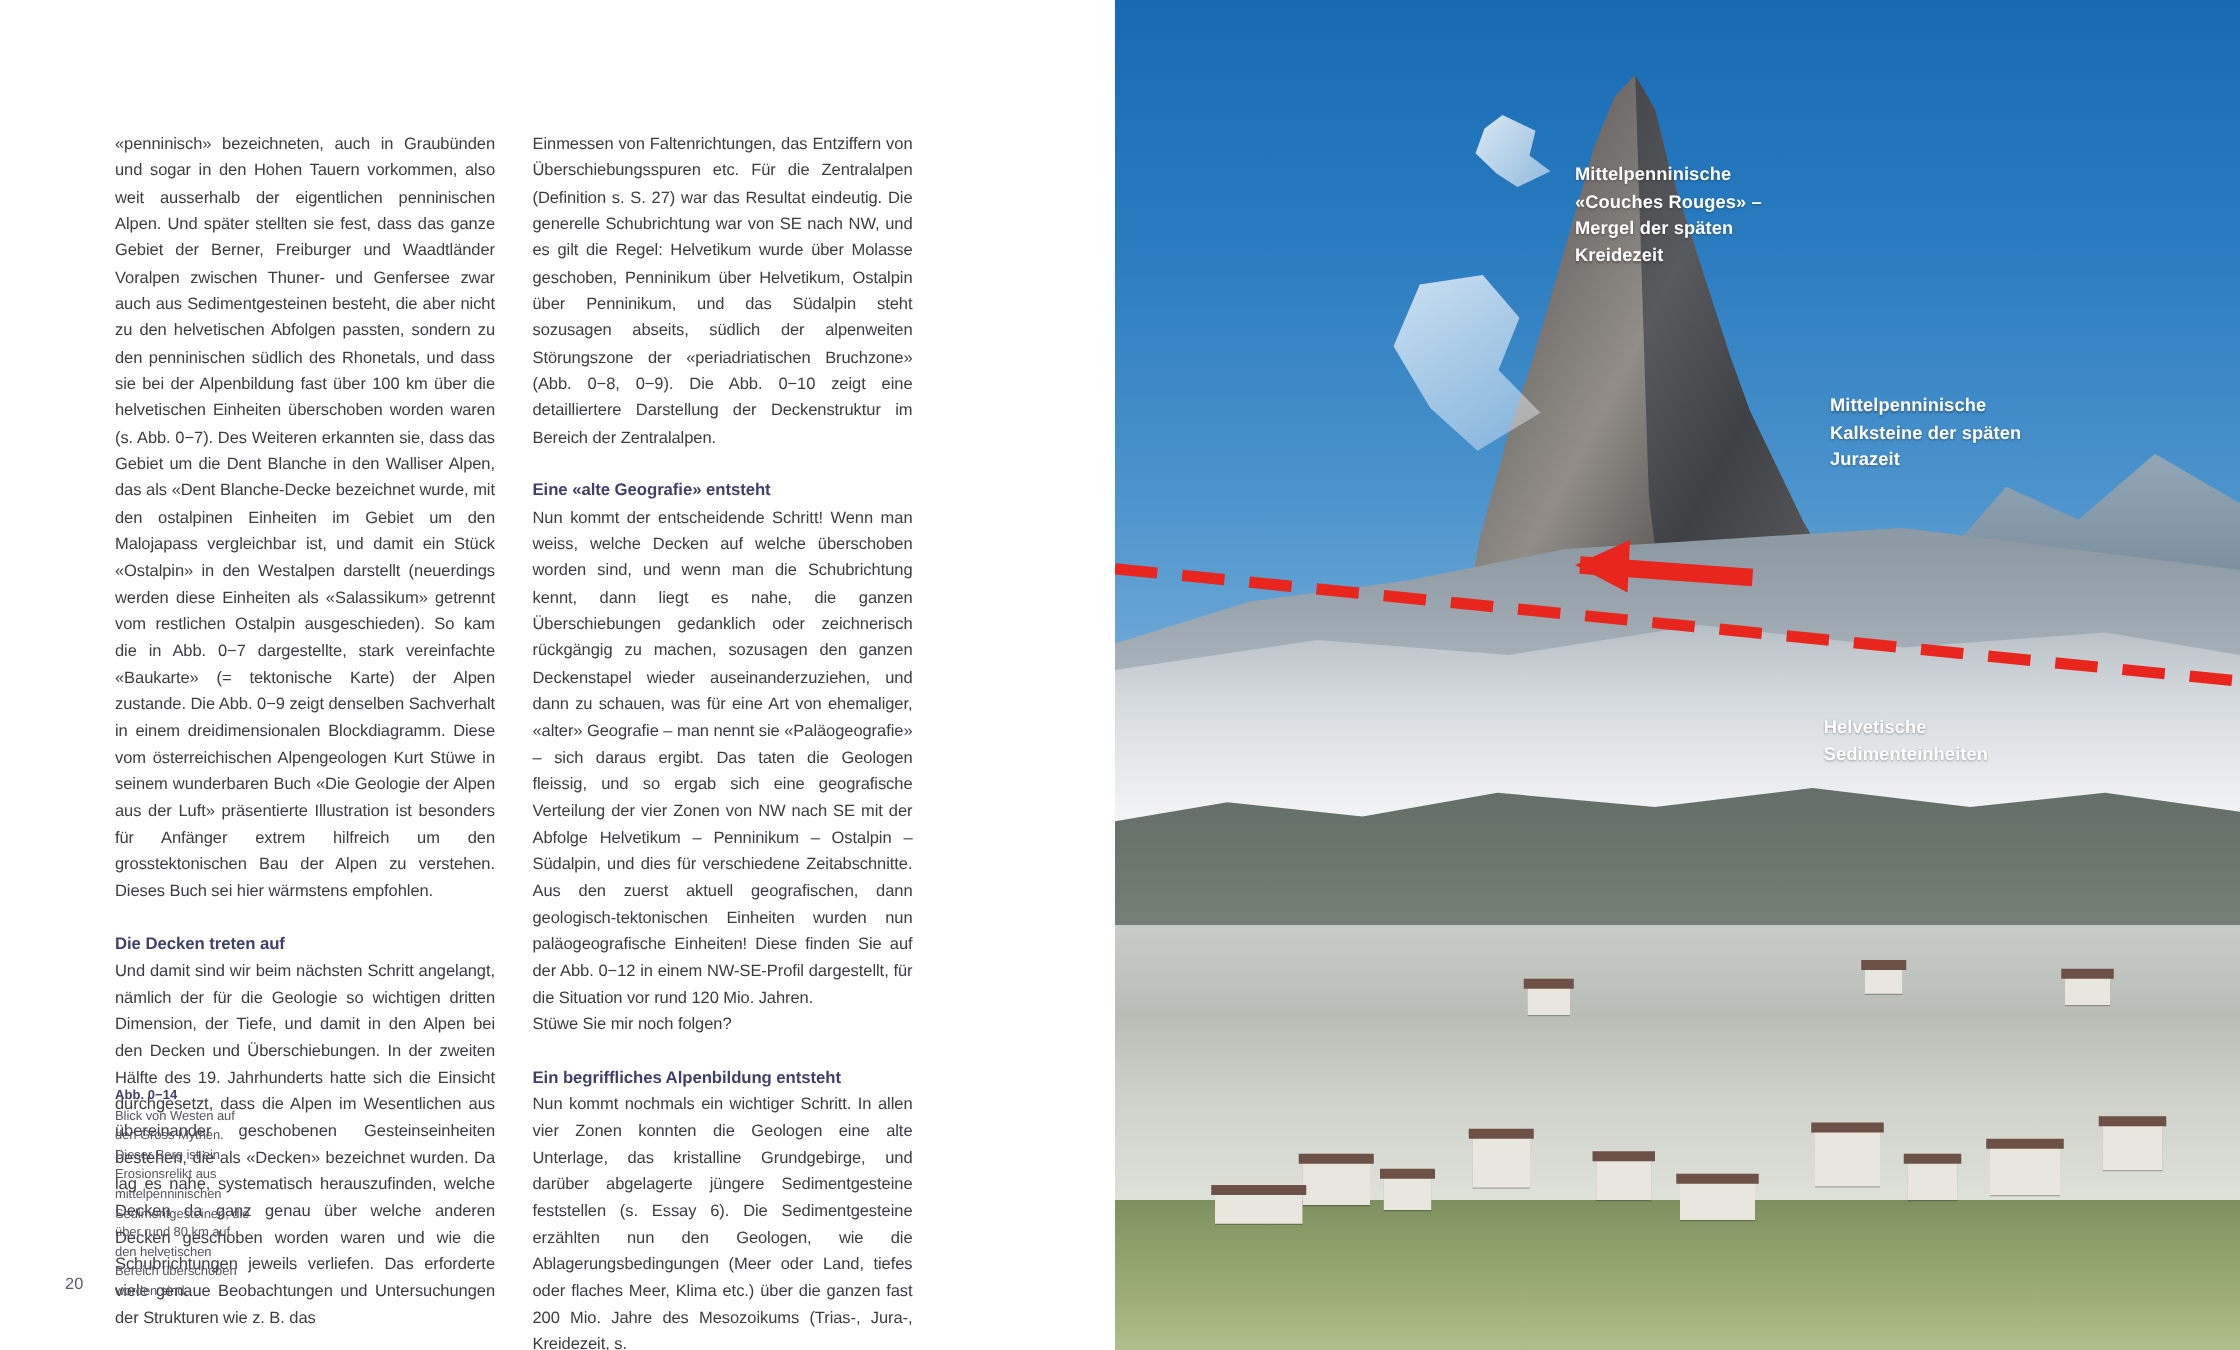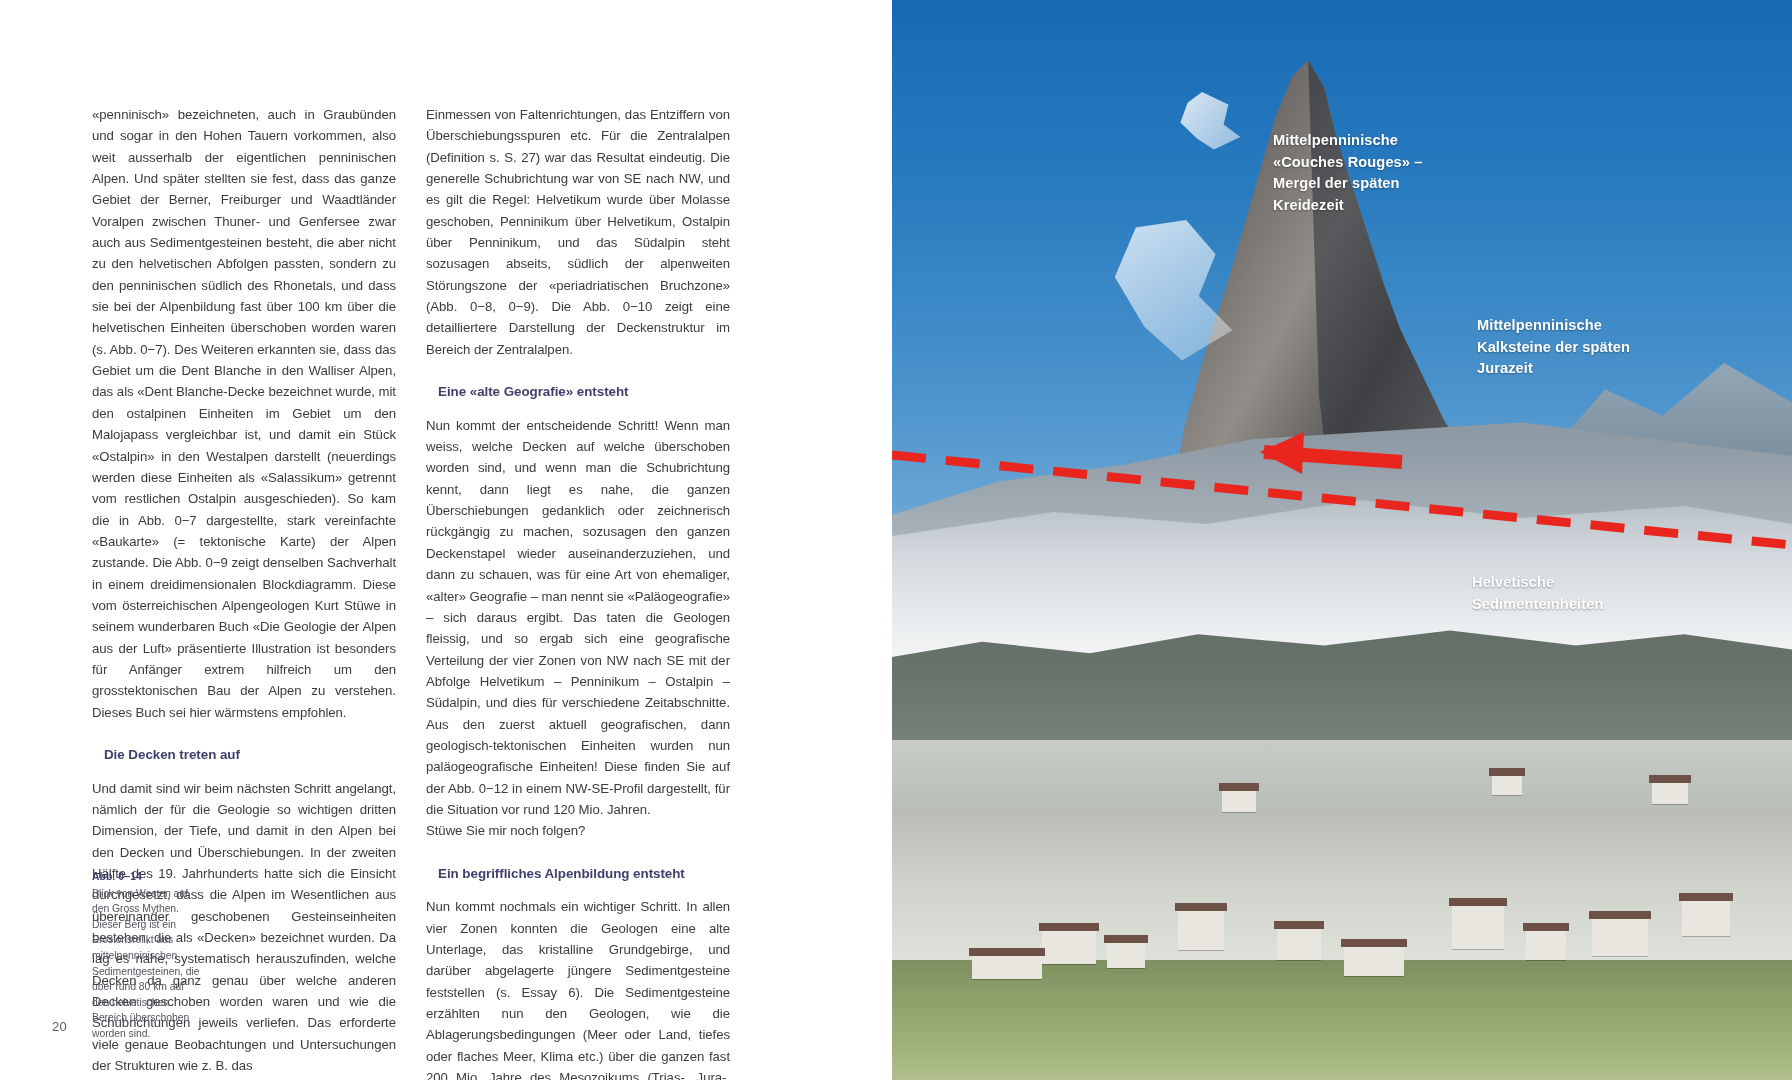--- a/index.html
+++ b/index.html
@@ -46,21 +46,21 @@
     margin: 0;
     font-size: 13.2px;
     line-height: 21.35px;
     color: #3b3b41;
     text-align: justify;
     text-justify: inter-word;
     hyphens: manual;
     letter-spacing: -0.05px;
   }
   .col h3 {
-    margin: 12px;
+    margin: 0;
     font-size: 13.4px;
     line-height: 21.35px;
     font-weight: 700;
     color: #3f3f6d;
     letter-spacing: -0.05px;
   }
   .gap-before { margin-top: 21.3px !important; }
   .no-just { text-align: left !important; }
 
   
@@ -197,21 +197,20 @@
   
   .photo-label {
     position: absolute;
     color: #ffffff;
     font-size: 14.6px;
     line-height: 21.5px;
     font-weight: 700;
     letter-spacing: .1px;
     text-shadow: 0 1px 2px rgba(0,0,0,.35);
     white-space: pre-line;
-    margin-left: 13px;
   }
   #label-couches-rouges { left: 368px; top: 130px; }
   #label-kalksteine     { left: 572px; top: 315px; }
   #label-helvetische    { left: 567px; top: 572px; }
 </style>
 </head>
 <body>
 
 <div class="page">
 

